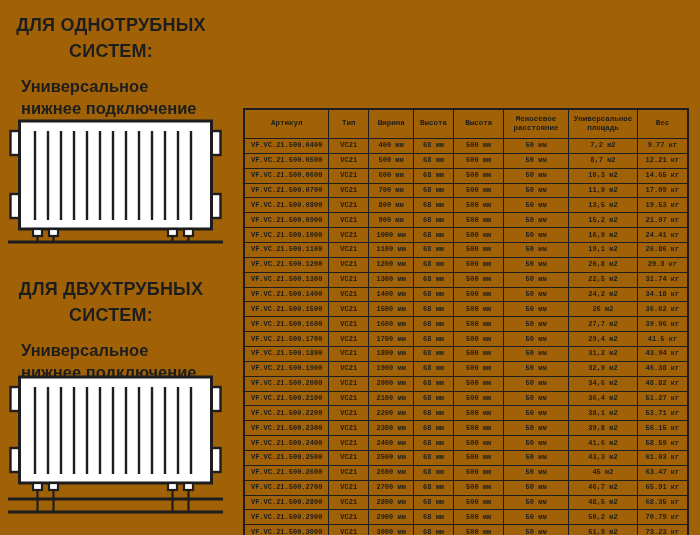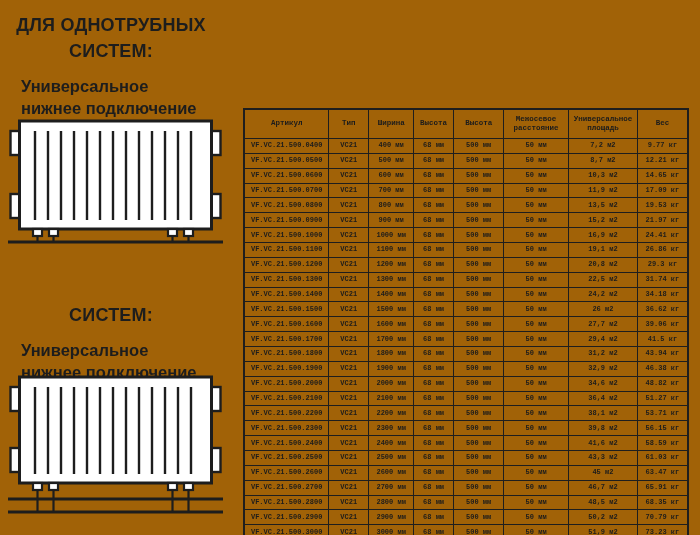--- a/index.html
+++ b/index.html
@@ -120,21 +120,21 @@
           <rect x="160" y="112" width="9" height="7"></rect>
             <line x1="164.5" y1="119" x2="164.5" y2="124"></line>
           <rect x="176" y="112" width="9" height="7"></rect>
             <line x1="180.5" y1="119" x2="180.5" y2="124"></line>
         </g>
 
         <line x1="0" y1="125" x2="215" y2="125" stroke-width="3"></line>
       </svg>
     </div>
 
-    <h2 class="section-heading heading-2"><br><span>СИСТЕМ:</span></h2>
+    <h2 class="section-heading heading-2"><span>ДЛЯ ДВУХТРУБНЫХ</span><br><span>СИСТЕМ:</span></h2>
 
     <p class="section-sub sub-2"><span>Универсальное</span><br><span>нижнее подключение</span></p>
 
     <div class="radiator-svg-2">
       <svg width="215" height="142" viewBox="0 0 215 142" fill="none" stroke="#1d1d1d">
 
         <rect x="2.5" y="14" width="9" height="24" stroke-width="2.4" fill="#fff"></rect>
         <rect x="2.5" y="75" width="9" height="24" stroke-width="2.4" fill="#fff"></rect>
         <rect x="203.5" y="14" width="9" height="24" stroke-width="2.4" fill="#fff"></rect>
         <rect x="203.5" y="75" width="9" height="24" stroke-width="2.4" fill="#fff"></rect>

